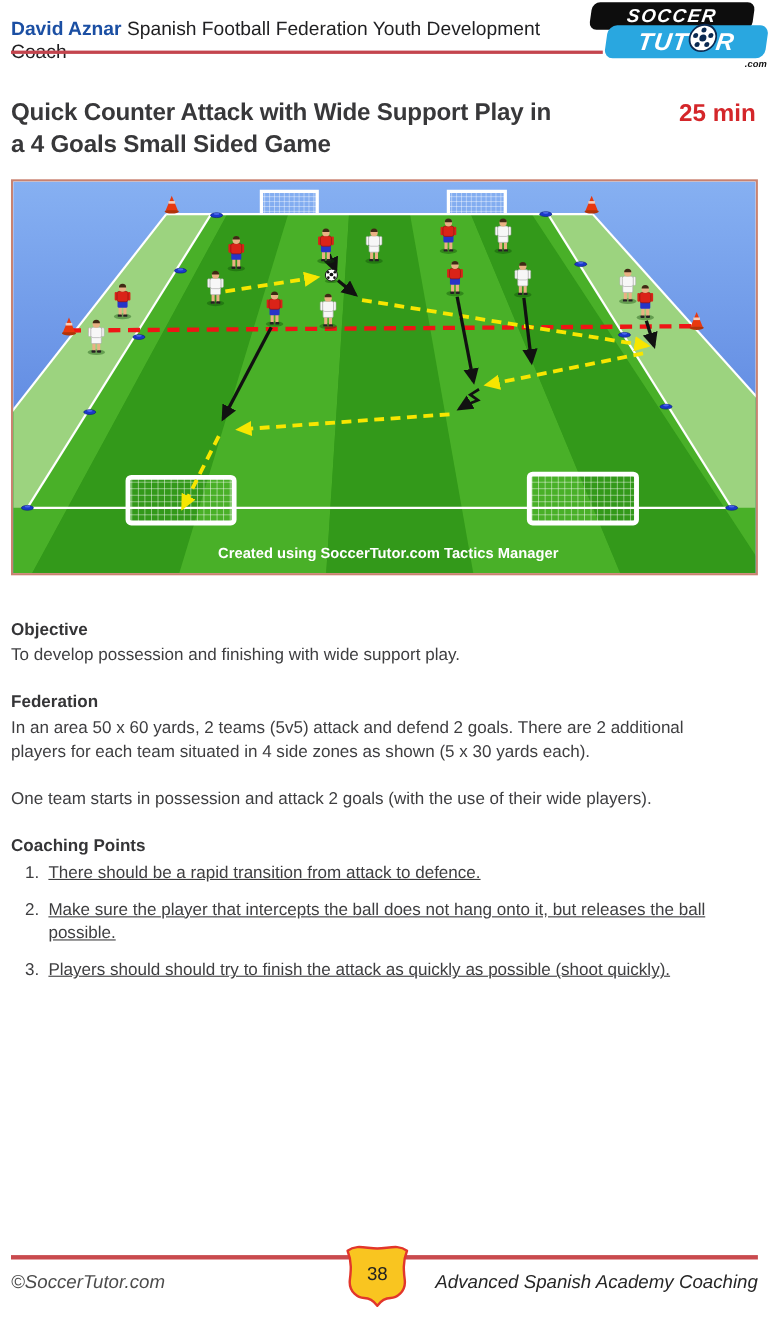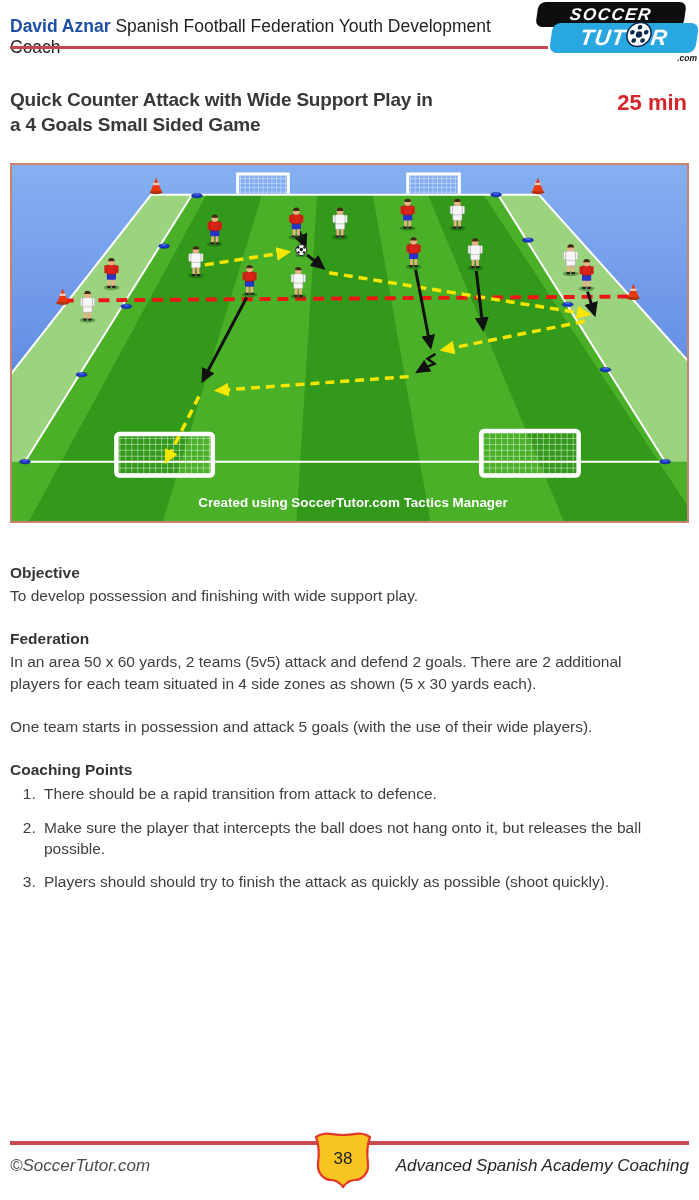--- a/index.html
+++ b/index.html
@@ -14,32 +14,32 @@
   .logo{position:absolute;right:2px;top:2px;width:168px;height:60px;}
   .logo-top{position:absolute;left:8px;top:0;width:148px;height:25px;background:#0d0d0d;border-radius:7px;
             transform:skewX(-8deg);display:flex;align-items:center;justify-content:center;
             color:#fff;font-weight:bold;font-style:italic;font-size:17px;letter-spacing:1.5px;}
   .logo-mid{position:absolute;left:22px;top:21px;width:146px;height:30px;background:#29a7e0;border-radius:8px;
             transform:skewX(-8deg);display:flex;align-items:center;justify-content:center;
             color:#fff;font-weight:bold;font-style:italic;font-size:22px;letter-spacing:1px;}
   .logo-ball{position:relative;top:-4px;margin:0 -1px;}
   .logo-com{position:absolute;right:0px;top:51px;font-size:8.5px;font-weight:bold;font-style:italic;color:#111;}
   
-  .title{position:absolute;left:10px;top:88px;width:585px;font-size:19px;font-weight:bold;
+  .title{position:absolute;left:10px;top:88px;width:585px;font-size:22px;font-weight:bold;
          color:#38383a;line-height:1.3;letter-spacing:-0.2px;}
   .duration{position:absolute;right:12px;top:90px;font-size:22px;font-weight:bold;color:#d4262a;}
   
   .diagram{position:absolute;left:10px;top:163px;width:679px;height:360px;
            border:2px solid #c98270;box-sizing:border-box;}
   .diagram svg{display:block;width:675px;height:356px;}
   
   .content{position:absolute;left:10px;top:558px;width:660px;color:#3e3e40;}
   .content h3{font-size:15.5px;font-weight:bold;color:#353537;margin:5px 0 3px 0;line-height:1.25;}
   .content p{font-size:15.5px;margin:0 0 22px 0;line-height:1.39;}
-  .content ol{margin:4px 0 0 0;padding-left:30px;font-size:15.5px;}
+  .content ol{margin:4px 0 0 0;padding-left:30px;font-size:15.5px;text-decoration:underline;}
   .content li{margin-bottom:12px;line-height:1.38;padding-left:4px;}
   
   .rule-bottom{position:absolute;left:10px;top:1141px;width:679px;height:4px;background:#c94a4e;}
   .shield{position:absolute;left:311px;top:1128px;width:64px;height:64px;}
   .shield-num{position:absolute;left:311px;top:1128px;width:64px;height:62px;display:flex;
               align-items:center;justify-content:center;font-size:17px;color:#222;}
   .foot-left{position:absolute;left:10px;top:1156px;font-size:17px;font-style:italic;color:#4c4c4c;}
   .foot-right{position:absolute;right:10px;top:1156px;font-size:17px;font-style:italic;color:#262626;}
 </style>
 </head>
@@ -401,21 +401,21 @@
         <text x="343" y="346" fill="#ffffff" font-size="13.5" font-weight="bold" text-anchor="middle" font-family="&quot;Liberation Sans&quot;, sans-serif">Created using SoccerTutor.com Tactics Manager</text>
       </svg>
   </div>
 
   <div class="content">
     <h3>Objective</h3>
     <p>To develop possession and finishing with wide support play.</p>
 
     <h3>Federation</h3>
     <p>In an area 50 x 60 yards, 2 teams (5v5) attack and defend 2 goals. There are 2 additional players for each team situated in 4 side zones as shown (5 x 30 yards each).</p>
-    <p>One team starts in possession and attack 5 goals (with the use of their wide players).</p>
+    <p>One team starts in possession and attack 2 goals (with the use of their wide players).</p>
 
     <h3>Coaching Points</h3>
     <ol>
       <li>There should be a rapid transition from attack to defence.</li>
       <li>Make sure the player that intercepts the ball does not hang onto it, but releases the ball possible.</li>
       <li>Players should should try to finish the attack as quickly as possible (shoot quickly).</li>
     </ol>
   </div>
 
   <div class="rule-bottom"></div>

